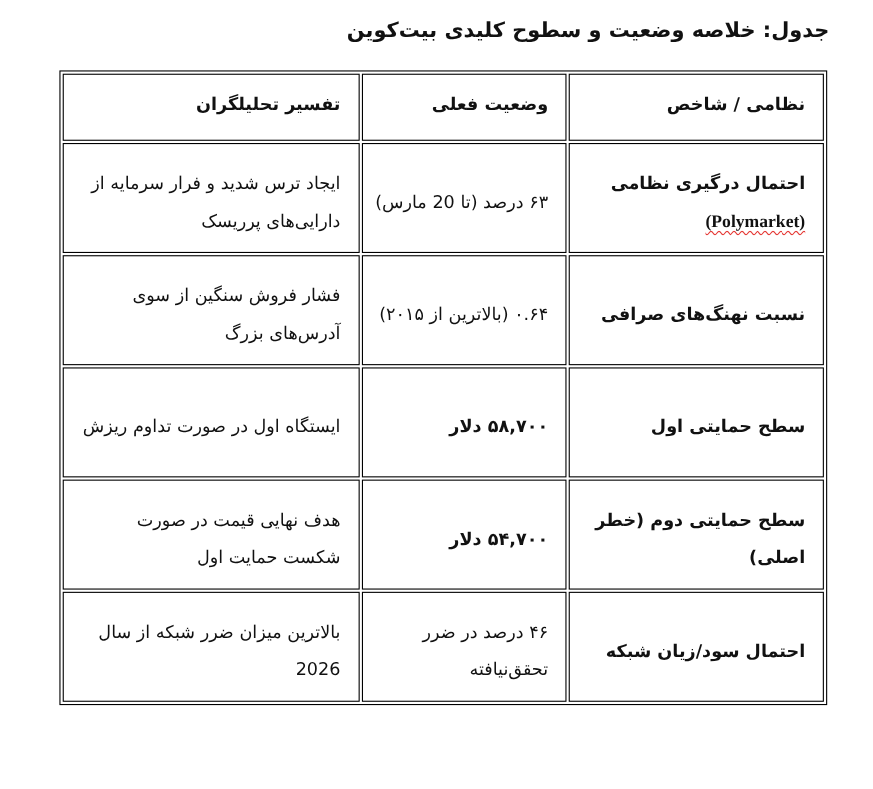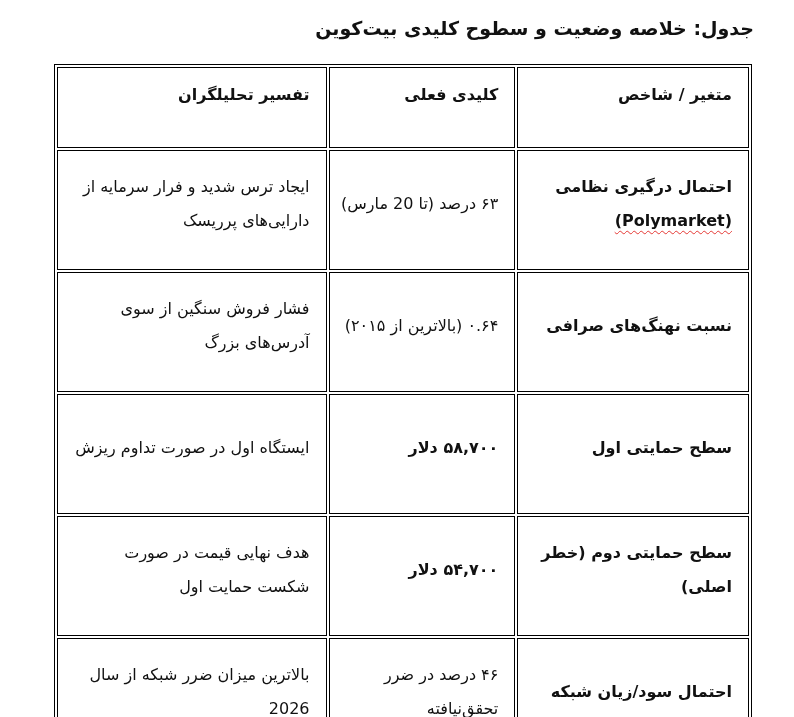--- a/index.html
+++ b/index.html
@@ -33,21 +33,21 @@
     width: 698px;
     border-collapse: separate;
     border-spacing: 2px;
     border: 1.5px solid #000;
     direction: rtl;
   }
   table.summary td, table.summary th {
     border: 1.5px solid #000;
     vertical-align: middle;
     text-align: right;
-    padding: 8px 16px 20px 10px;
+    padding: 8px 16px 0 10px;
     font-size: 16px;
     line-height: 34px;
   }
   th {
     font-weight: bold;
     height: 49px;
     vertical-align: top !important;
     padding-top: 10px !important;
   }
   td.col-var {
@@ -71,32 +71,32 @@
   td.top {
     vertical-align: top;
     padding-top: 8px;
   }
   .spell {
     text-decoration: underline wavy #e53935;
     text-decoration-thickness: 1px;
     text-underline-offset: 4px;
     unicode-bidi: embed;
   }
-  .ltr { direction: ltr; unicode-bidi: embed; }
+  .ltr { direction: ltr; unicode-bidi: embed; font-family: Liberation Serif, serif; }
 </style>
 </head>
 <body>
 
 <div class="caption">جدول: خلاصه وضعیت و سطوح کلیدی بیت‌کوین</div>
 
 <table class="summary">
   <thead>
     <tr>
-      <th class="col-var">متغیر / شاخص</th>
-      <th class="col-status">کلیدی فعلی</th>
+      <th class="col-var">نظامی / شاخص</th>
+      <th class="col-status">وضعیت فعلی</th>
       <th class="col-interp">تفسیر تحلیلگران</th>
     </tr>
   </thead>
   <tbody>
     <tr class="row">
       <td class="col-var">
         <span>احتمال درگیری نظامی</span><br>
         <span class="spell ltr">(Polymarket)</span>
       </td>
       <td class="col-status top">۶۳ درصد (تا 20 مارس)</td>

